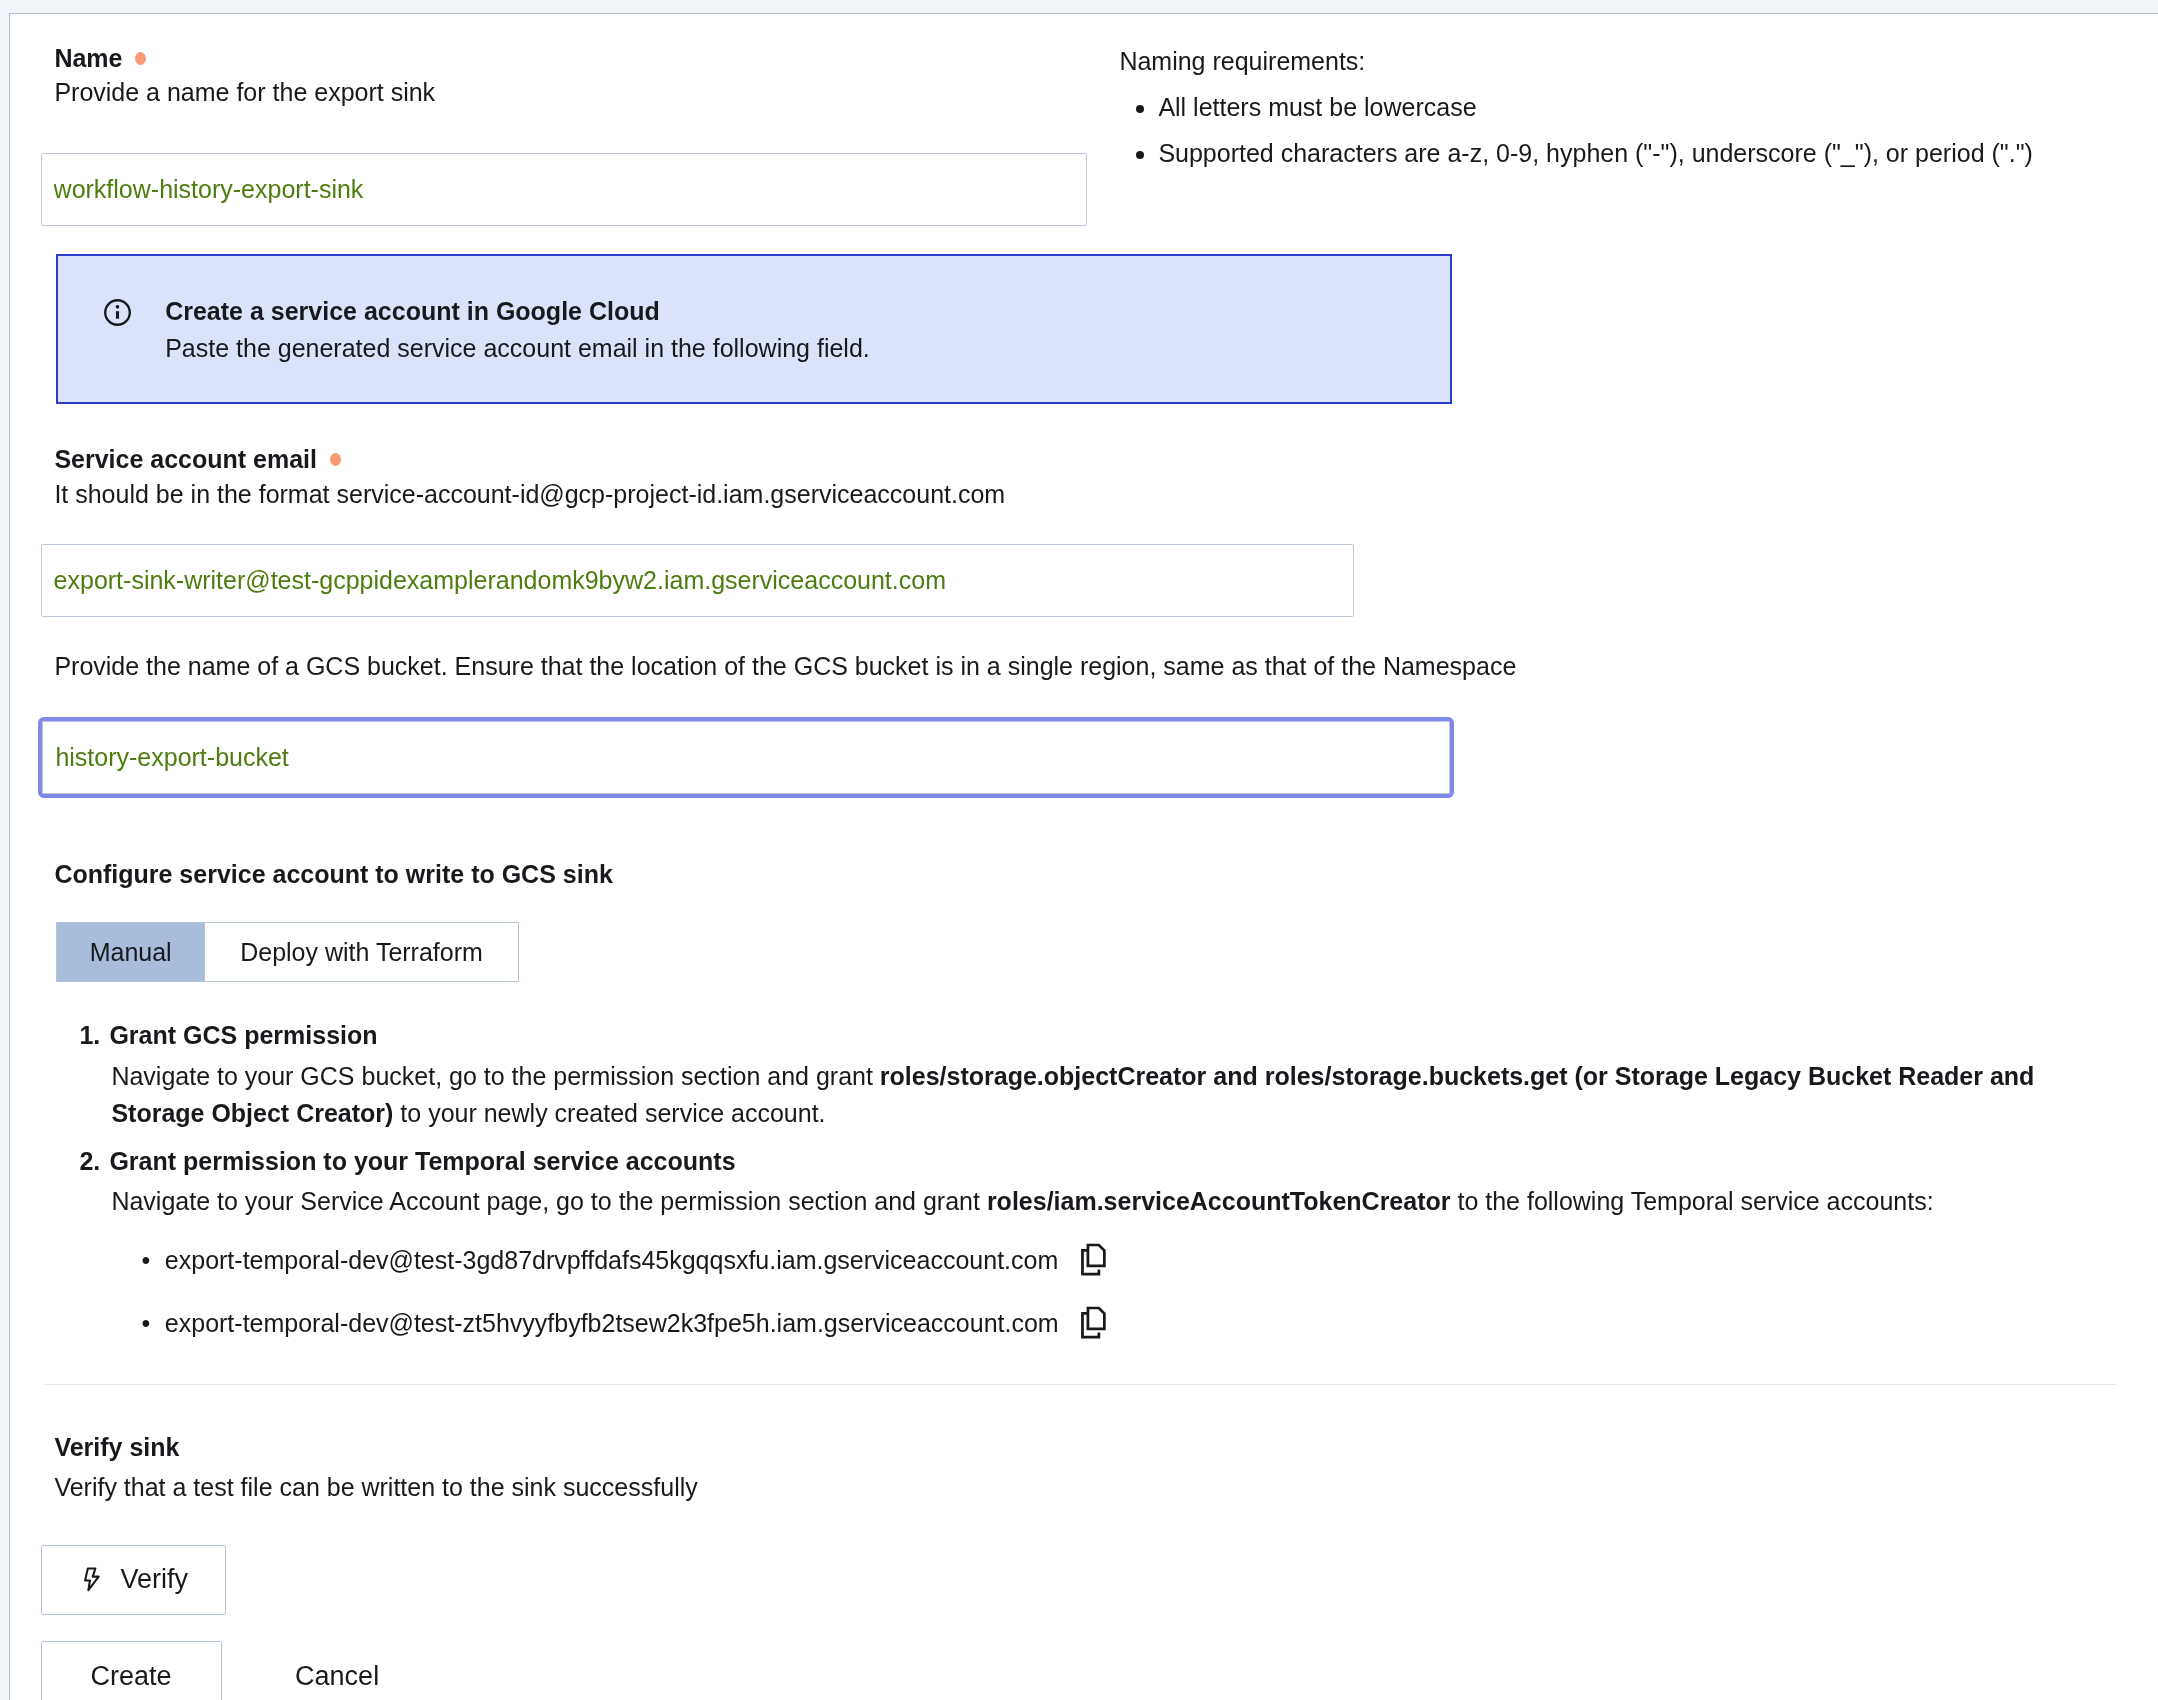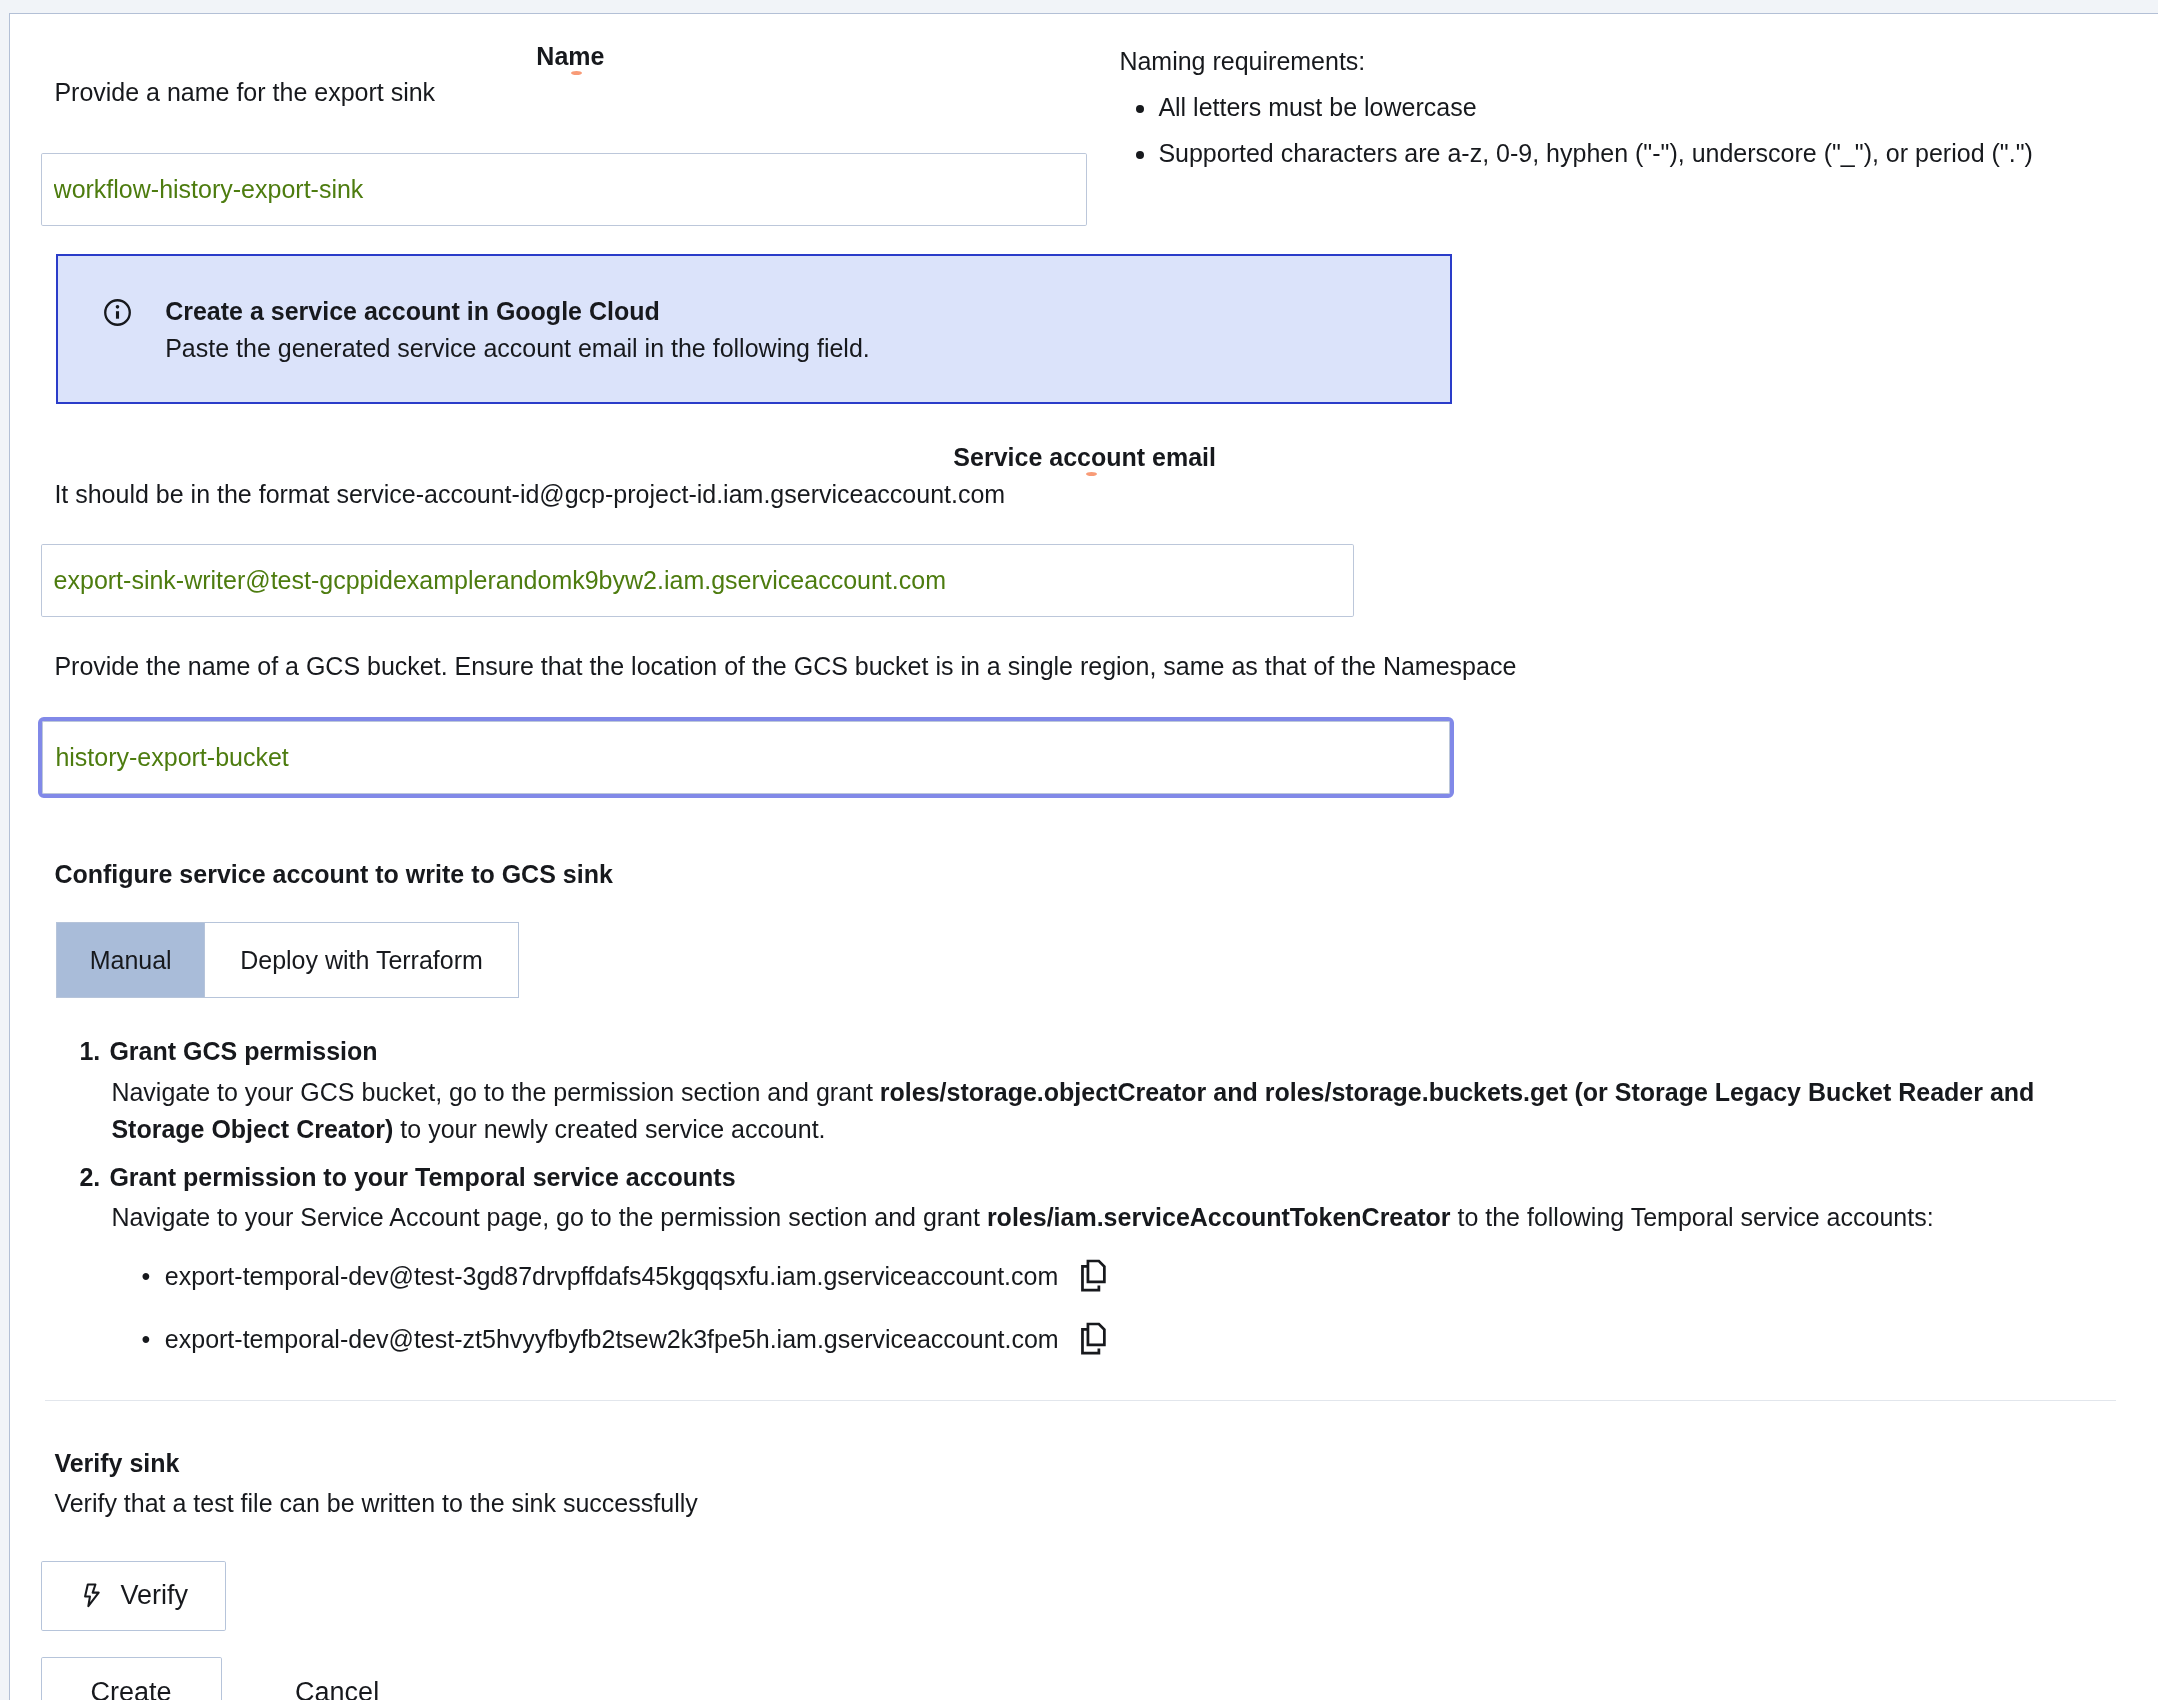--- a/index.html
+++ b/index.html
@@ -19,21 +19,21 @@
     border-top: 1.8px solid #b3c0d6;
     border-left: 1.8px solid #b3c0d6;
     padding: 27.5px 44px 0 35px;
   }
   .content { padding-left: 9.2px; } 
 
   .top-row { display: flex; align-items: flex-start; }
   .col-left { width: 1032px; flex: 0 0 1032px; }
   .col-right { margin-left: 33px; flex: 1; }
 
-  .field-label-row { display: flex; align-items: center; height: 33px; flex-direction: column; }
+  .field-label-row { display: flex; align-items: center; height: 33px; }
   .field-label { font-weight: 700; font-size: 25px; }
   .req-dot {
     width: 11px; height: 13px; border-radius: 50%;
     background: #f89b77; margin-left: 13px; display: inline-block;
   }
   .field-desc { margin-top: 1.8px; line-height: 33px; }
 
   .text-input {
     display: block;
     height: 73px;
@@ -76,21 +76,21 @@
   .field-gcs { margin-top: 33px; }
 
   .section-heading { margin-top: 64px; font-weight: 700; line-height: 33px; }
 
   .tabgroup {
     margin-top: 31px; margin-left: 1.8px;
     display: inline-flex;
     border: 1.8px solid #b6c4da;
   }
   .tab {
-    height: 74px;
+    height: 58px;
     display: flex; align-items: center; justify-content: center;
     padding: 0 35px;
     background: #ffffff;
     font-size: 25px;
     cursor: pointer;
     white-space: nowrap;
   }
   .tab.selected { background: #a9bcd9; }
   .tab + .tab { border-left: 1.8px solid #b6c4da; }
   .tab-manual { width: 147px; padding: 0; }

